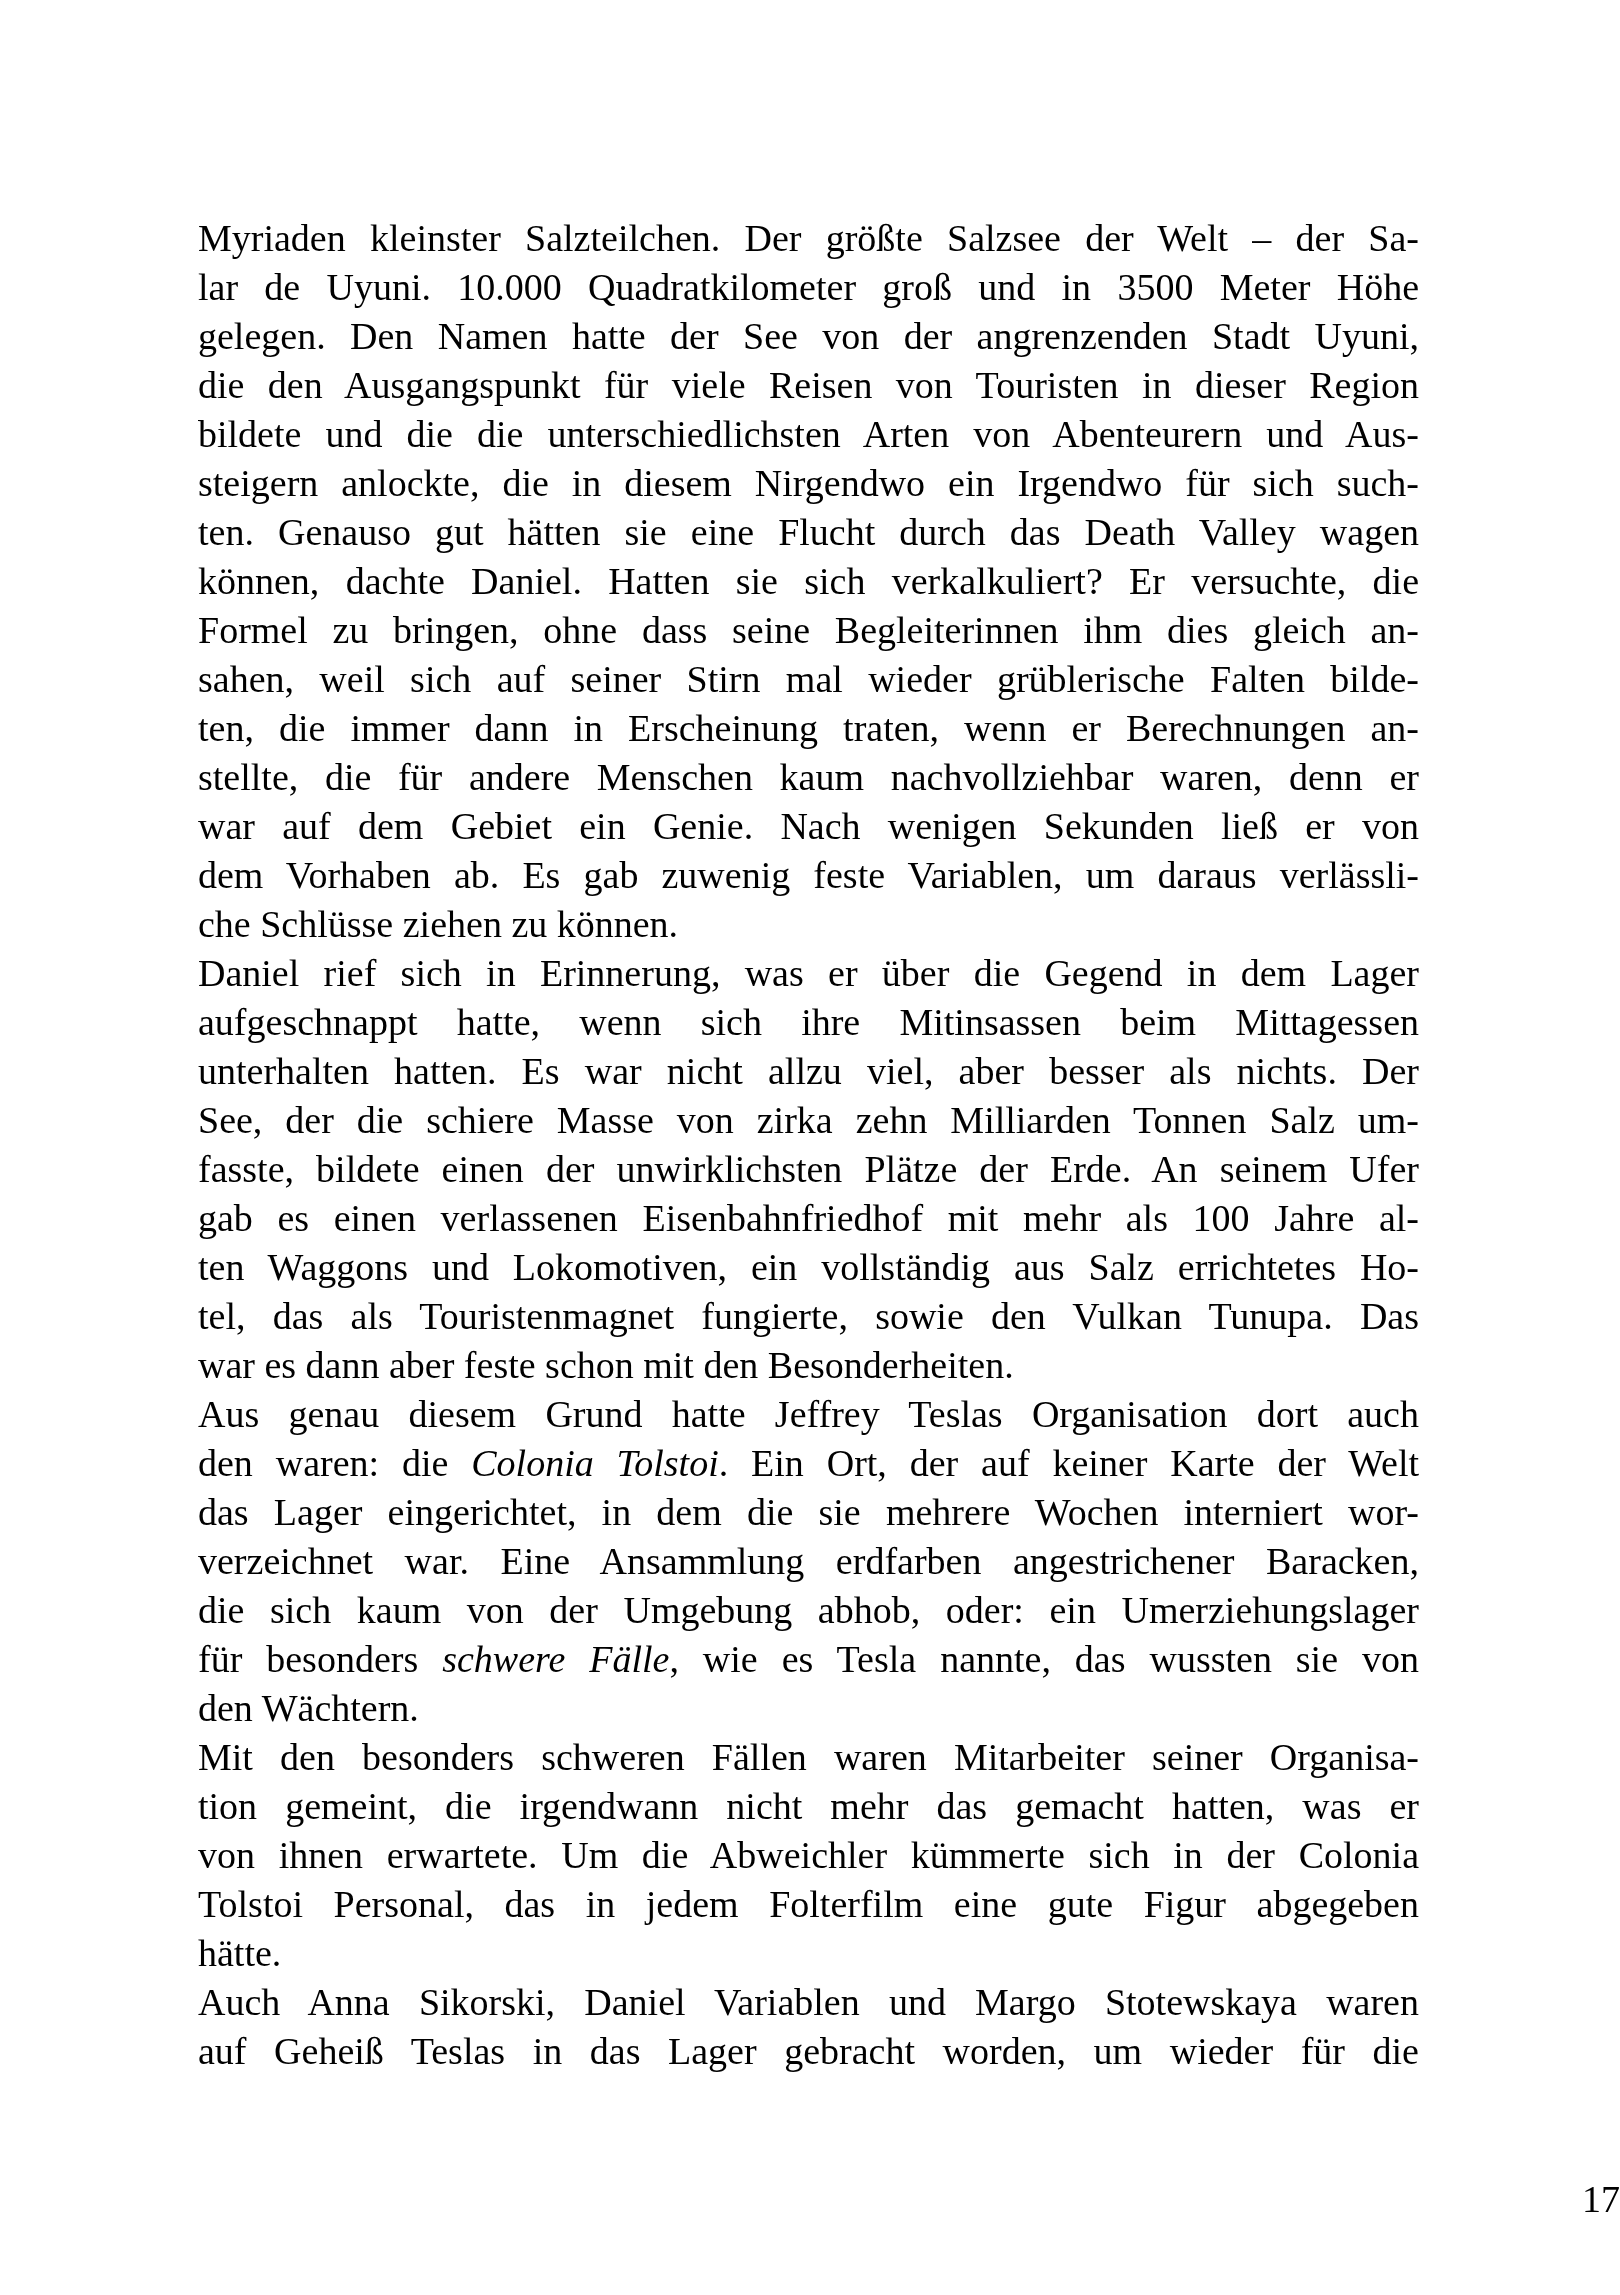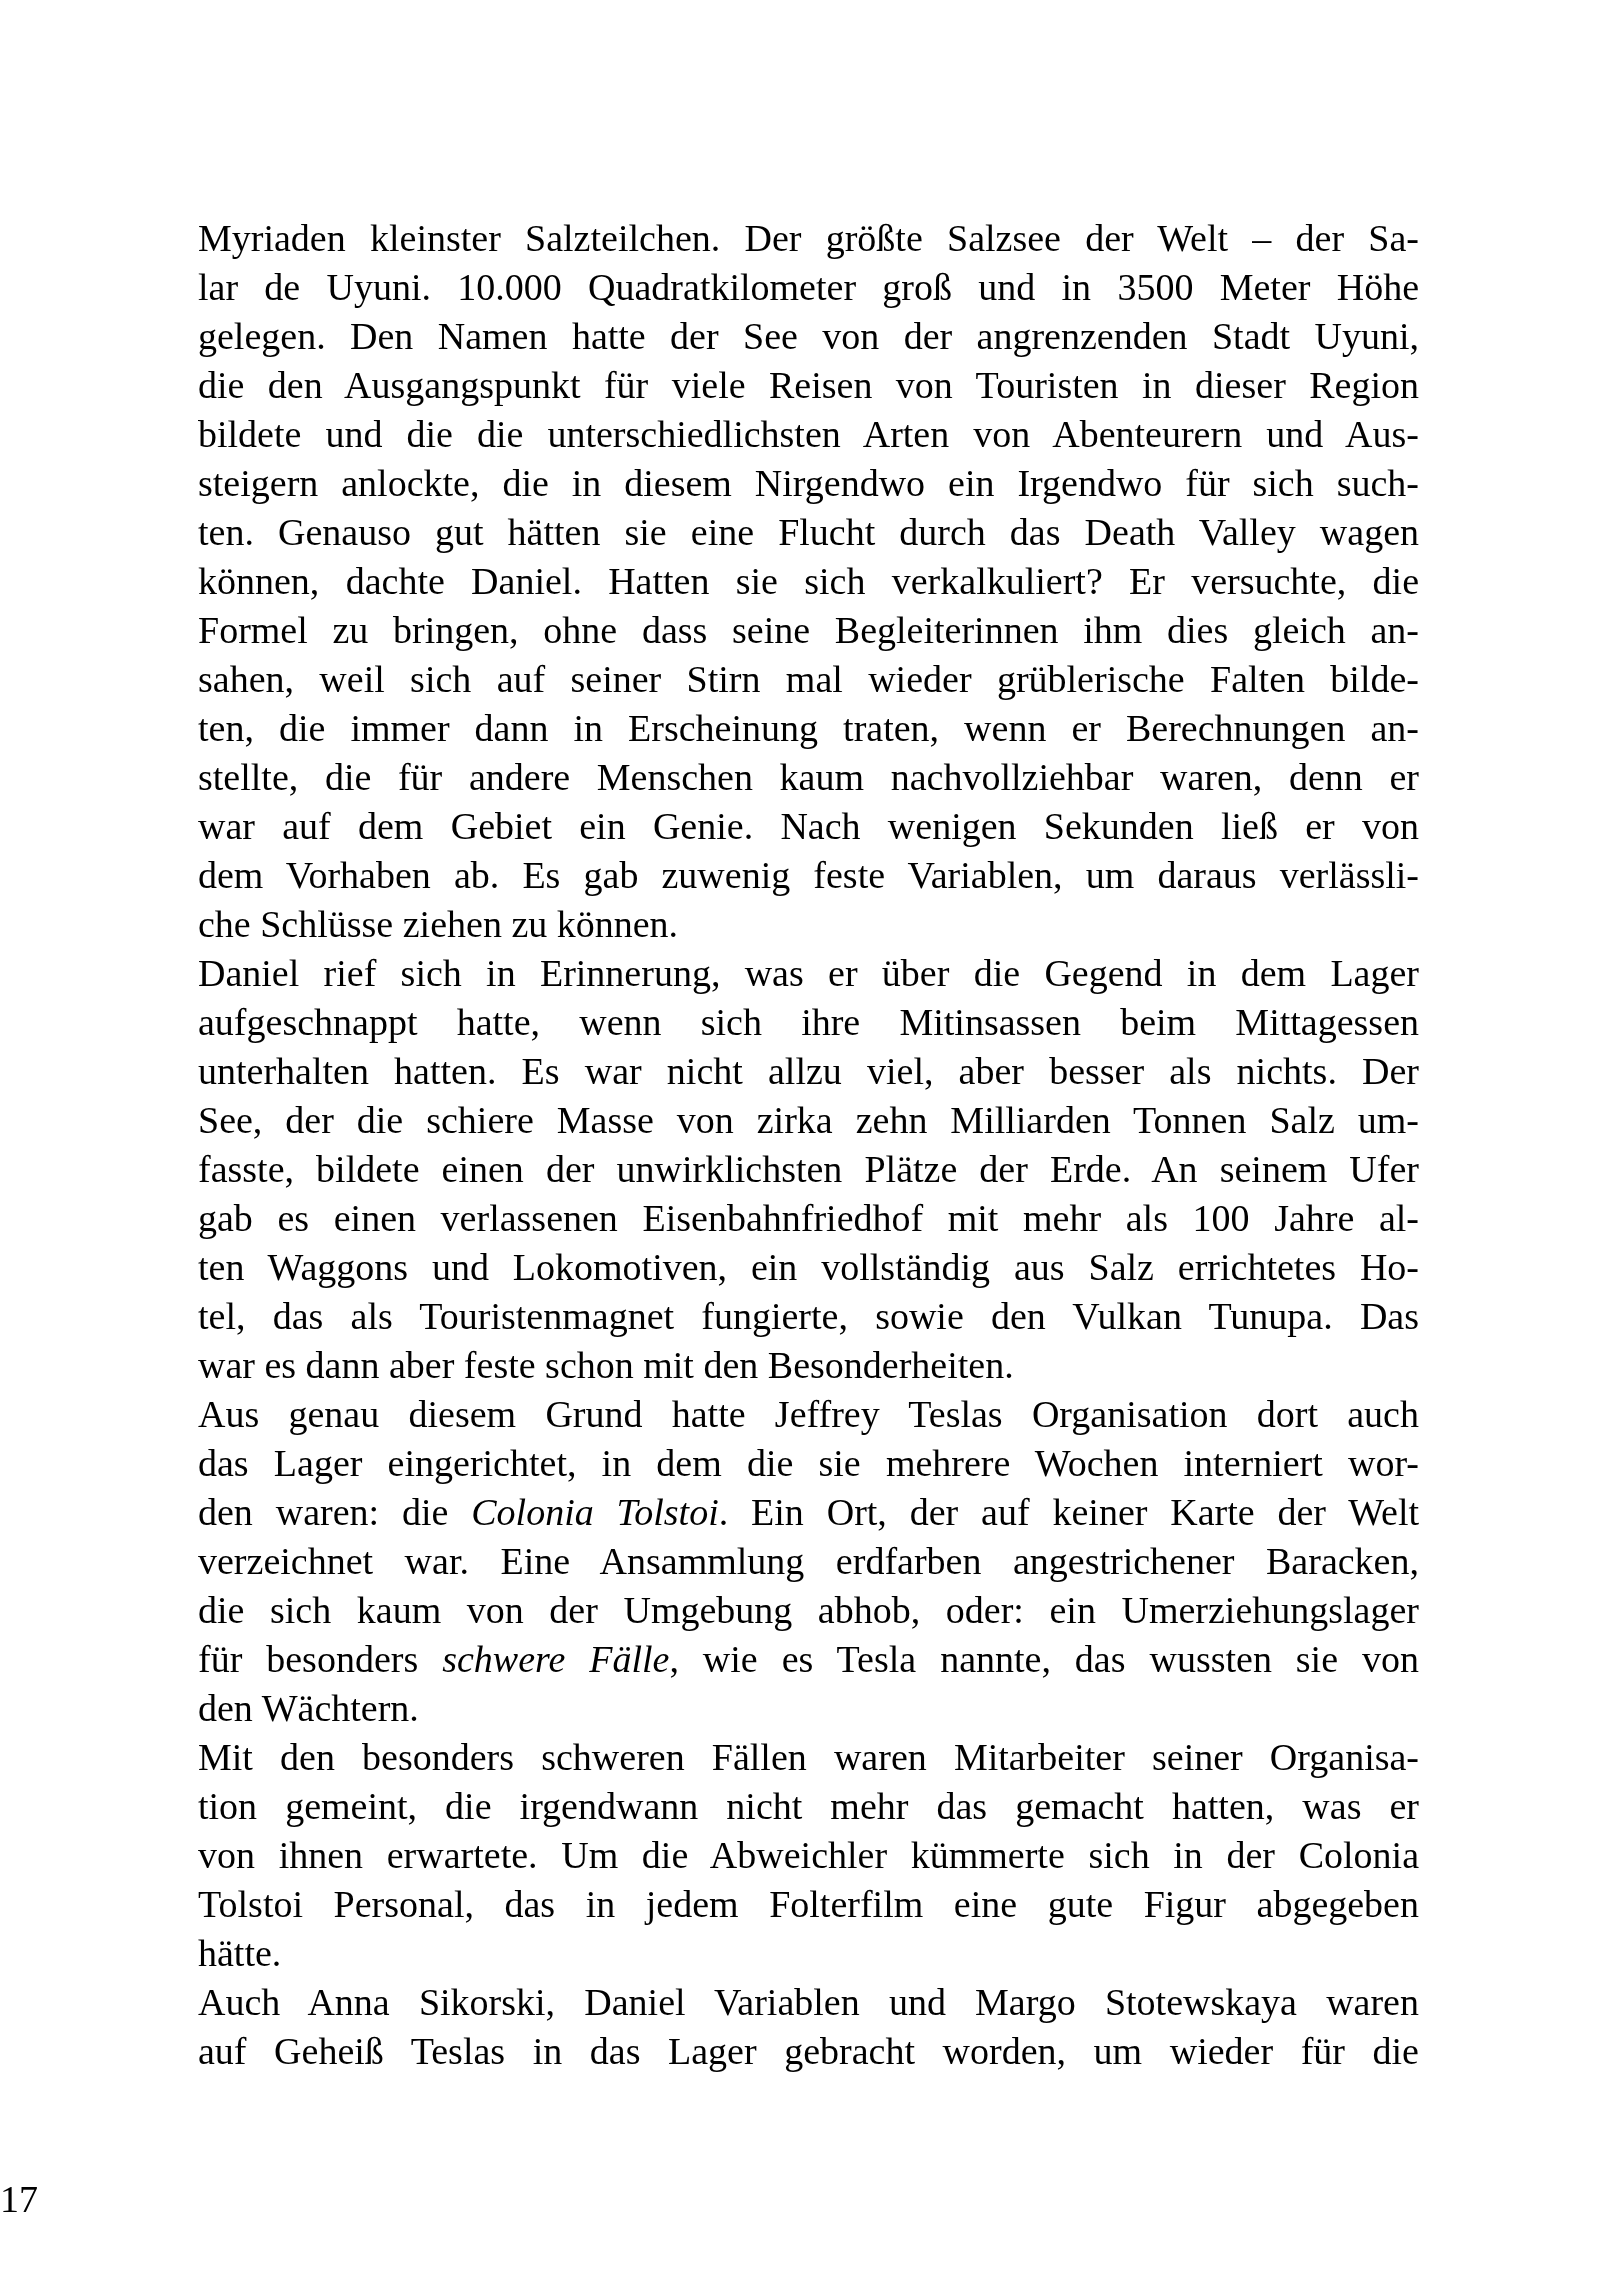--- a/index.html
+++ b/index.html
@@ -45,21 +45,21 @@
     text-align-last: left;
   }
   .italic {
     font-style: italic;
   }
   .page-number {
     position: absolute;
     left: 0;
     top: 2155px;
     width: 1620px;
-    text-align: left;
+    text-align: right;
     font-size: 38px;
     line-height: 49px;
   }
 </style>
 </head>
 <body style="background-color: rgb(255, 255, 255); color: rgb(0, 0, 0);">
 
 <main class="page">
   <section class="text-block">
       <div class="paragraph">
@@ -85,22 +85,22 @@
         <div class="line"><span>unterhalten hatten. Es war nicht allzu viel, aber besser als nichts. Der</span></div>
         <div class="line"><span>See, der die schiere Masse von zirka zehn Milliarden Tonnen Salz um-</span></div>
         <div class="line"><span>fasste, bildete einen der unwirklichsten Plätze der Erde. An seinem Ufer</span></div>
         <div class="line"><span>gab es einen verlassenen Eisenbahnfriedhof mit mehr als 100 Jahre al-</span></div>
         <div class="line"><span>ten Waggons und Lokomotiven, ein vollständig aus Salz errichtetes Ho-</span></div>
         <div class="line"><span>tel, das als Touristenmagnet fungierte, sowie den Vulkan Tunupa. Das</span></div>
         <div class="line flush"><span>war es dann aber feste schon mit den Besonderheiten.</span></div>
       </div>
       <div class="paragraph">
         <div class="line"><span>Aus genau diesem Grund hatte Jeffrey Teslas Organisation dort auch</span></div>
+        <div class="line"><span>den waren: die </span><span class="italic">Colonia Tolstoi</span><span>. Ein Ort, der auf keiner Karte der Welt</span></div>
         <div class="line"><span>das Lager eingerichtet, in dem die sie mehrere Wochen interniert wor-</span></div>
-        <div class="line"><span>den waren: die </span><span class="italic">Colonia Tolstoi</span><span>. Ein Ort, der auf keiner Karte der Welt</span></div>
         <div class="line"><span>verzeichnet war. Eine Ansammlung erdfarben angestrichener Baracken,</span></div>
         <div class="line"><span>die sich kaum von der Umgebung abhob, oder: ein Umerziehungslager</span></div>
         <div class="line"><span>für besonders </span><span class="italic">schwere Fälle</span><span>, wie es Tesla nannte, das wussten sie von</span></div>
         <div class="line flush"><span>den Wächtern.</span></div>
       </div>
       <div class="paragraph">
         <div class="line"><span>Mit den besonders schweren Fällen waren Mitarbeiter seiner Organisa-</span></div>
         <div class="line"><span>tion gemeint, die irgendwann nicht mehr das gemacht hatten, was er</span></div>
         <div class="line"><span>von ihnen erwartete. Um die Abweichler kümmerte sich in der Colonia</span></div>
         <div class="line"><span>Tolstoi Personal, das in jedem Folterfilm eine gute Figur abgegeben</span></div>

